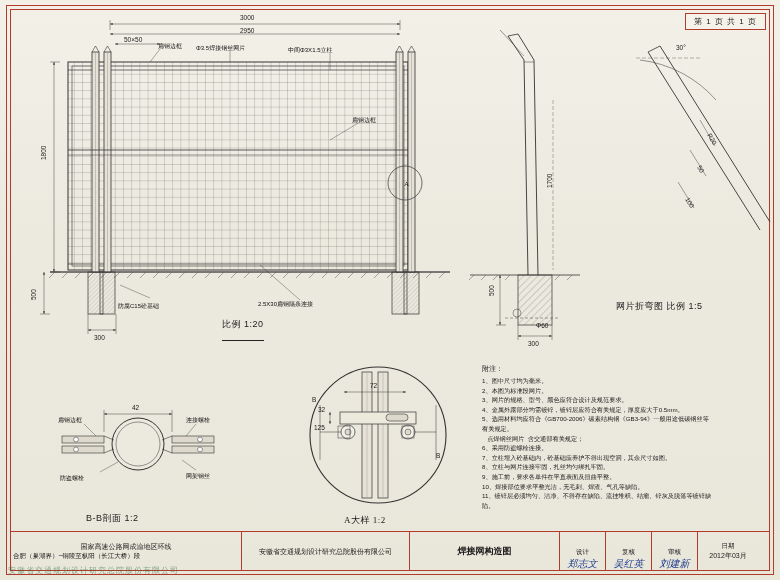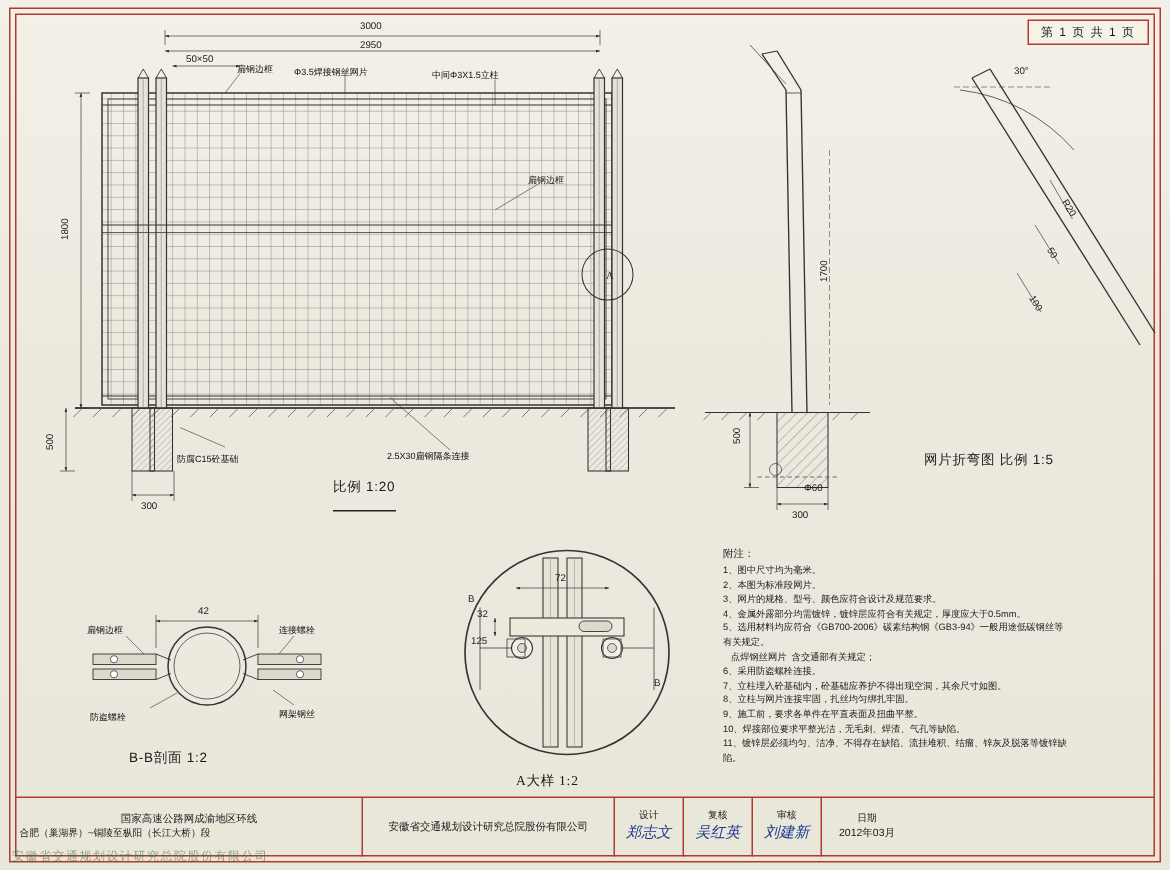--- a/index.html
+++ b/index.html
@@ -49,21 +49,21 @@
     box-sizing:border-box;
     padding:1px 2px;
     line-height:1.35;
     text-align:center;
   }
   .tb-proj{width:232px;align-items:flex-start;padding-left:3px;}
   .tb-proj .l1{font-size:7px;align-self:center;}
   .tb-proj .l2{font-size:6.5px;}
   .tb-company{width:168px;font-size:7px;}
   .tb-name{width:150px;font-size:9px;font-weight:bold;}
-  .tb-sig{width:46px;}
+  .tb-sig{width:46px;justify-content:flex-end;}
   .tb-sig .lbl{font-size:6.5px;color:#222;}
   .tb-sig .val{font-size:10px;font-family:"Liberation Serif",serif;color:#1b3a8c;font-style:italic;}
   .tb-no{width:74px;}
   .tb-date{width:60px;border-right:none;}
   .sigwrap{display:flex;align-items:center;gap:1px;}
   
   .lbl{position:absolute;font-size:6.5px;white-space:nowrap;}
   .lbl-cn{position:absolute;font-size:6px;white-space:nowrap;color:#111;}
   .cap{position:absolute;font-size:9px;white-space:nowrap;letter-spacing:.5px;}
   .cap u{text-decoration:none;border-bottom:1px solid #222;padding-bottom:11px;}
@@ -330,21 +330,21 @@
   <div class="lbl" style="left:712px;top:132px;transform:rotate(58deg);transform-origin:left top;">R20</div>
   <div class="lbl" style="left:702px;top:164px;transform:rotate(58deg);transform-origin:left top;">50</div>
   <div class="lbl" style="left:690px;top:196px;transform:rotate(58deg);transform-origin:left top;">100</div>
   <div class="cap" style="left:616px;top:300px;">网片折弯图    比例 1:5</div>
 
   <div class="lbl" style="left:132px;top:404px;">42</div>
   <div class="lbl-cn" style="left:58px;top:416px;">扁钢边框</div>
   <div class="lbl-cn" style="left:186px;top:416px;">连接螺栓</div>
   <div class="lbl-cn" style="left:60px;top:474px;">防盗螺栓</div>
   <div class="lbl-cn" style="left:186px;top:472px;">网架钢丝</div>
-  <div class="cap" style="left:86px;top:499px;">B-B剖面 1:2</div>
+  <div class="cap" style="left:86px;top:512px;">B-B剖面 1:2</div>
 
   <div class="lbl" style="left:370px;top:382px;">72</div>
   <div class="lbl" style="left:318px;top:406px;">32</div>
   <div class="lbl" style="left:314px;top:424px;">125</div>
   <div class="lbl" style="left:312px;top:396px;">B</div>
   <div class="lbl" style="left:436px;top:452px;">B</div>
   <div class="cap" style="left:344px;top:514px;font-family:Liberation Serif, serif;">A大样 1:2</div>
 
   <div class="notes-title" style="left:482px;top:364px;">附注：</div>
   <div class="notes" style="left:482px;top:376px;" id="notes-body">1、图中尺寸均为毫米。
@@ -359,20 +359,21 @@
 9、施工前，要求各单件在平直表面及扭曲平整。
 10、焊接部位要求平整光洁，无毛刺、焊渣、气孔等缺陷。
 11、镀锌层必须均匀、洁净、不得存在缺陷、流挂堆积、结瘤、锌灰及脱落等镀锌缺陷。</div>
 
   <div class="titleblock">
     <div class="tb-cell tb-proj">
       <div class="l1">国家高速公路网成渝地区环线</div>
       <div class="l2">合肥（巢湖界）~铜陵至枞阳（长江大桥）段</div>
     </div>
     <div class="tb-cell tb-company">安徽省交通规划设计研究总院股份有限公司</div>
+    <div class="tb-cell tb-name">焊接网构造图</div>
 
     <div class="tb-cell tb-sig">
       <div class="sigwrap">
         <span class="lbl" style="position:static">设计</span>
       </div>
       <div class="val">郑志文</div>
     </div>
     <div class="tb-cell tb-sig">
       <div class="sigwrap">
         <span class="lbl" style="position:static">复核</span>

